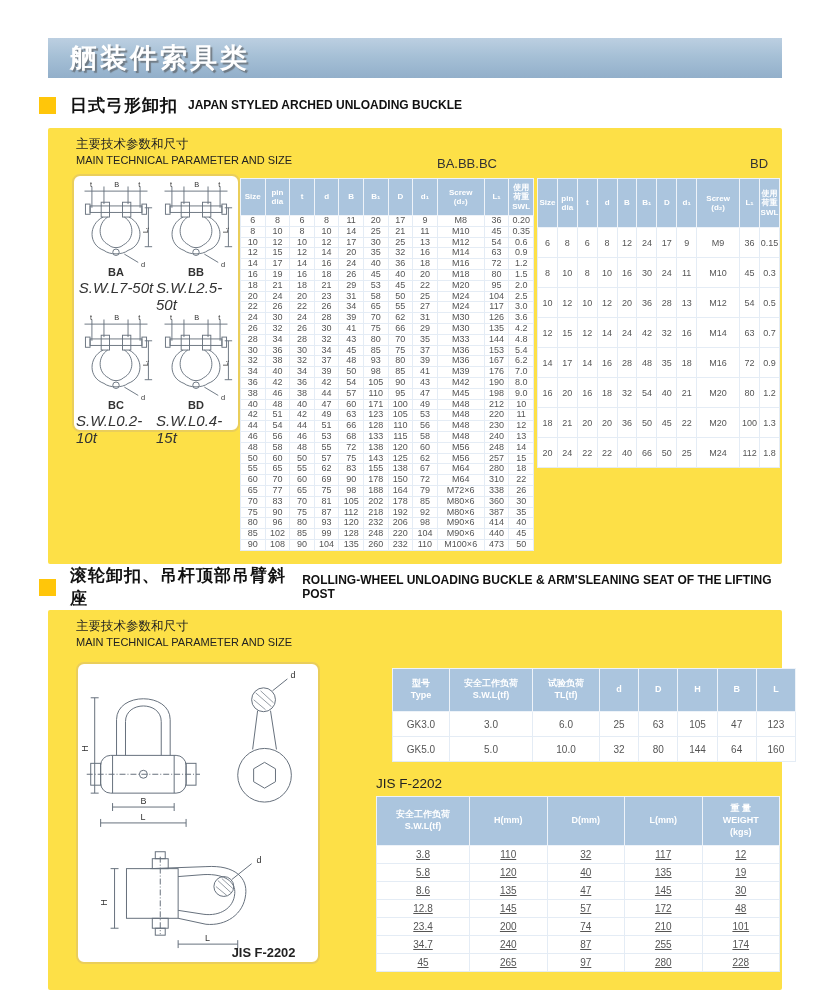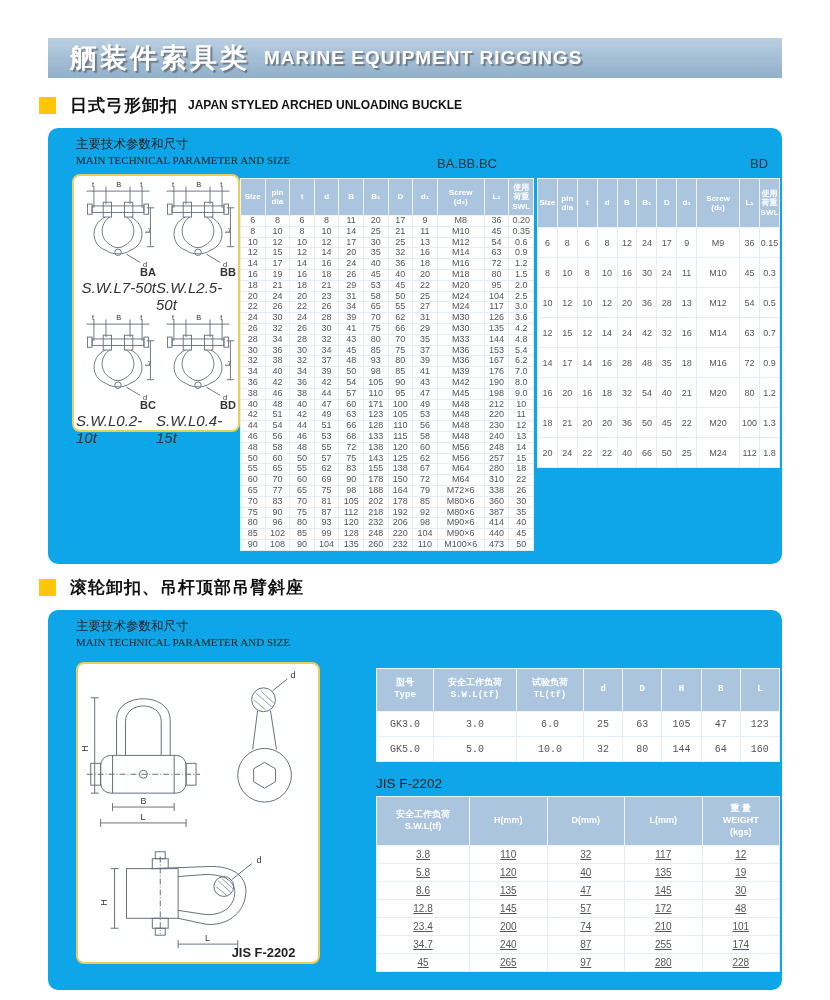--- a/index.html
+++ b/index.html
@@ -16,57 +16,57 @@
     text-shadow:2px 2px 1px rgba(80,80,80,.6);}
 
   
   .sec-title{margin:16px 48px 4px 39px;height:22px;display:flex;align-items:center;}
   .sec-title.second{margin-top:10px;}
   .bullet{width:17px;height:17px;background:#ffc60a;margin-right:14px;flex:0 0 auto;}
   .sec-title .zh{font-size:17px;font-weight:bold;color:#111;letter-spacing:1px;}
   .sec-title .en{font-size:12px;font-weight:bold;color:#111;margin-left:10px;letter-spacing:0;}
 
   
-  .panel{position:relative;margin:12px 48px;background:#0ea5e9;border-radius:10px;}
+  .panel{position:relative;margin:12px 48px;background:#fde047;border-radius:2px;}
   .panel.p1{height:436px;}
   .panel.p2{height:380px;}
   .param{position:absolute;left:28px;top:8px;line-height:1.35;}
   .param .zh{font-size:12.5px;color:#222;}
-  .param .en{font-size:11px;color:#222;font-family:Liberation Serif, serif;}
+  .param .en{font-size:11px;color:#222;}
 
   .tbl-cap{position:absolute;font-size:13px;color:#333;}
   .cap1{left:389px;top:28px;}
   .cap2{left:702px;top:28px;}
 
   
   .diagbox{position:absolute;background:#fff;border:2px solid #eace5a;border-radius:8px;box-sizing:border-box;}
   .diagbox.d1{left:24px;top:46px;width:168px;height:258px;padding:4px 2px;
     display:grid;grid-template-columns:1fr 1fr;}
-  .figcell{display:flex;flex-direction:column;align-items:flex-end;}
+  .figcell{display:flex;flex-direction:column;align-items:center;}
   .figcell .code{font-size:11px;font-weight:bold;color:#333;margin-top:-2px;}
   .figcell .swl{font-size:15px;color:#333;margin-top:1px;font-style:italic;}
   .diagbox.d2{left:28px;top:52px;width:244px;height:302px;}
 
   
   table{border-collapse:collapse;table-layout:fixed;background:#fff;}
   th{background:#abc5de;color:#fff;font-weight:bold;white-space:pre-line;
      border:1px solid #eef3f9;vertical-align:middle;text-align:center;padding:0;}
   td{color:#555;text-align:center;border:1px solid #e4ecf5;padding:0;background:#fff;}
 
   .t1{position:absolute;left:192px;top:50px;width:294px;font-size:9px;}
   .t1 th{height:36px;font-size:8px;line-height:1.15;}
   .t1 td{line-height:9.8px;}
   .t1 th:nth-child(9){width:46px;}
 
   .tbd{position:absolute;left:489px;top:50px;width:243px;font-size:9px;}
   .tbd th{height:48px;font-size:8px;line-height:1.15;}
   .tbd td{height:29px;}
   .tbd th:nth-child(9){width:42px;}
 
-  .tgk{position:absolute;left:328px;top:58px;width:404px;font-size:10px;font-family:Liberation Mono, monospace;}
+  .tgk{position:absolute;left:344px;top:58px;width:404px;font-size:10px;}
   .tgk th{height:42px;font-size:9px;line-height:1.3;}
   .tgk td{height:24px;}
   .tgk th:nth-child(1){width:56px;}
   .tgk th:nth-child(2){width:82px;}
   .tgk th:nth-child(3){width:66px;}
 
   .jis-label{position:absolute;left:328px;top:166px;font-size:13.5px;color:#222;}
   .tjis{position:absolute;left:328px;top:186px;width:404px;font-size:10px;}
   .tjis th{height:48px;font-size:9px;line-height:1.3;}
   .tjis td{height:17px;text-decoration:underline;}
@@ -106,21 +106,20 @@
     <text x="64" y="8" font-size="8">t</text>
     <text x="67" y="94" font-size="8">d</text>
     <text x="75" y="54" font-size="7" transform="rotate(-90 75 54)" text-anchor="middle">L₁</text>
   </symbol>
 </svg>
 
 <div class="page">
 
   <div class="banner">
     <span class="zh">舾装件索具类</span>
-    <span class="en">MARINE EQUIPMENT RIGGINGS</span>
   </div>
 
   <div class="sec-title">
     <span class="bullet"></span>
     <span class="zh">日式弓形卸扣</span>
     <span class="en">JAPAN STYLED ARCHED  UNLOADING BUCKLE</span>
   </div>
 
   <div class="panel p1">
     <div class="param">
@@ -713,20 +712,21 @@
             <td>112</td>
             <td>1.8</td>
           </tr>
         </tbody>
       </table>
   </div>
 
   <div class="sec-title second">
     <span class="bullet"></span>
     <span class="zh">滚轮卸扣、吊杆顶部吊臂斜座</span>
+    <span class="en">ROLLING-WHEEL UNLOADING BUCKLE &amp; ARM'SLEANING SEAT OF THE LIFTING POST</span>
   </div>
 
   <div class="panel p2">
     <div class="param">
       <div class="zh">主要技术参数和尺寸</div>
       <div class="en">MAIN TECHNICAL PARAMETER AND SIZE</div>
     </div>
 
     <div class="diagbox d2">
       <svg class="figsvg" viewBox="0 0 240 300" width="240" height="298">

